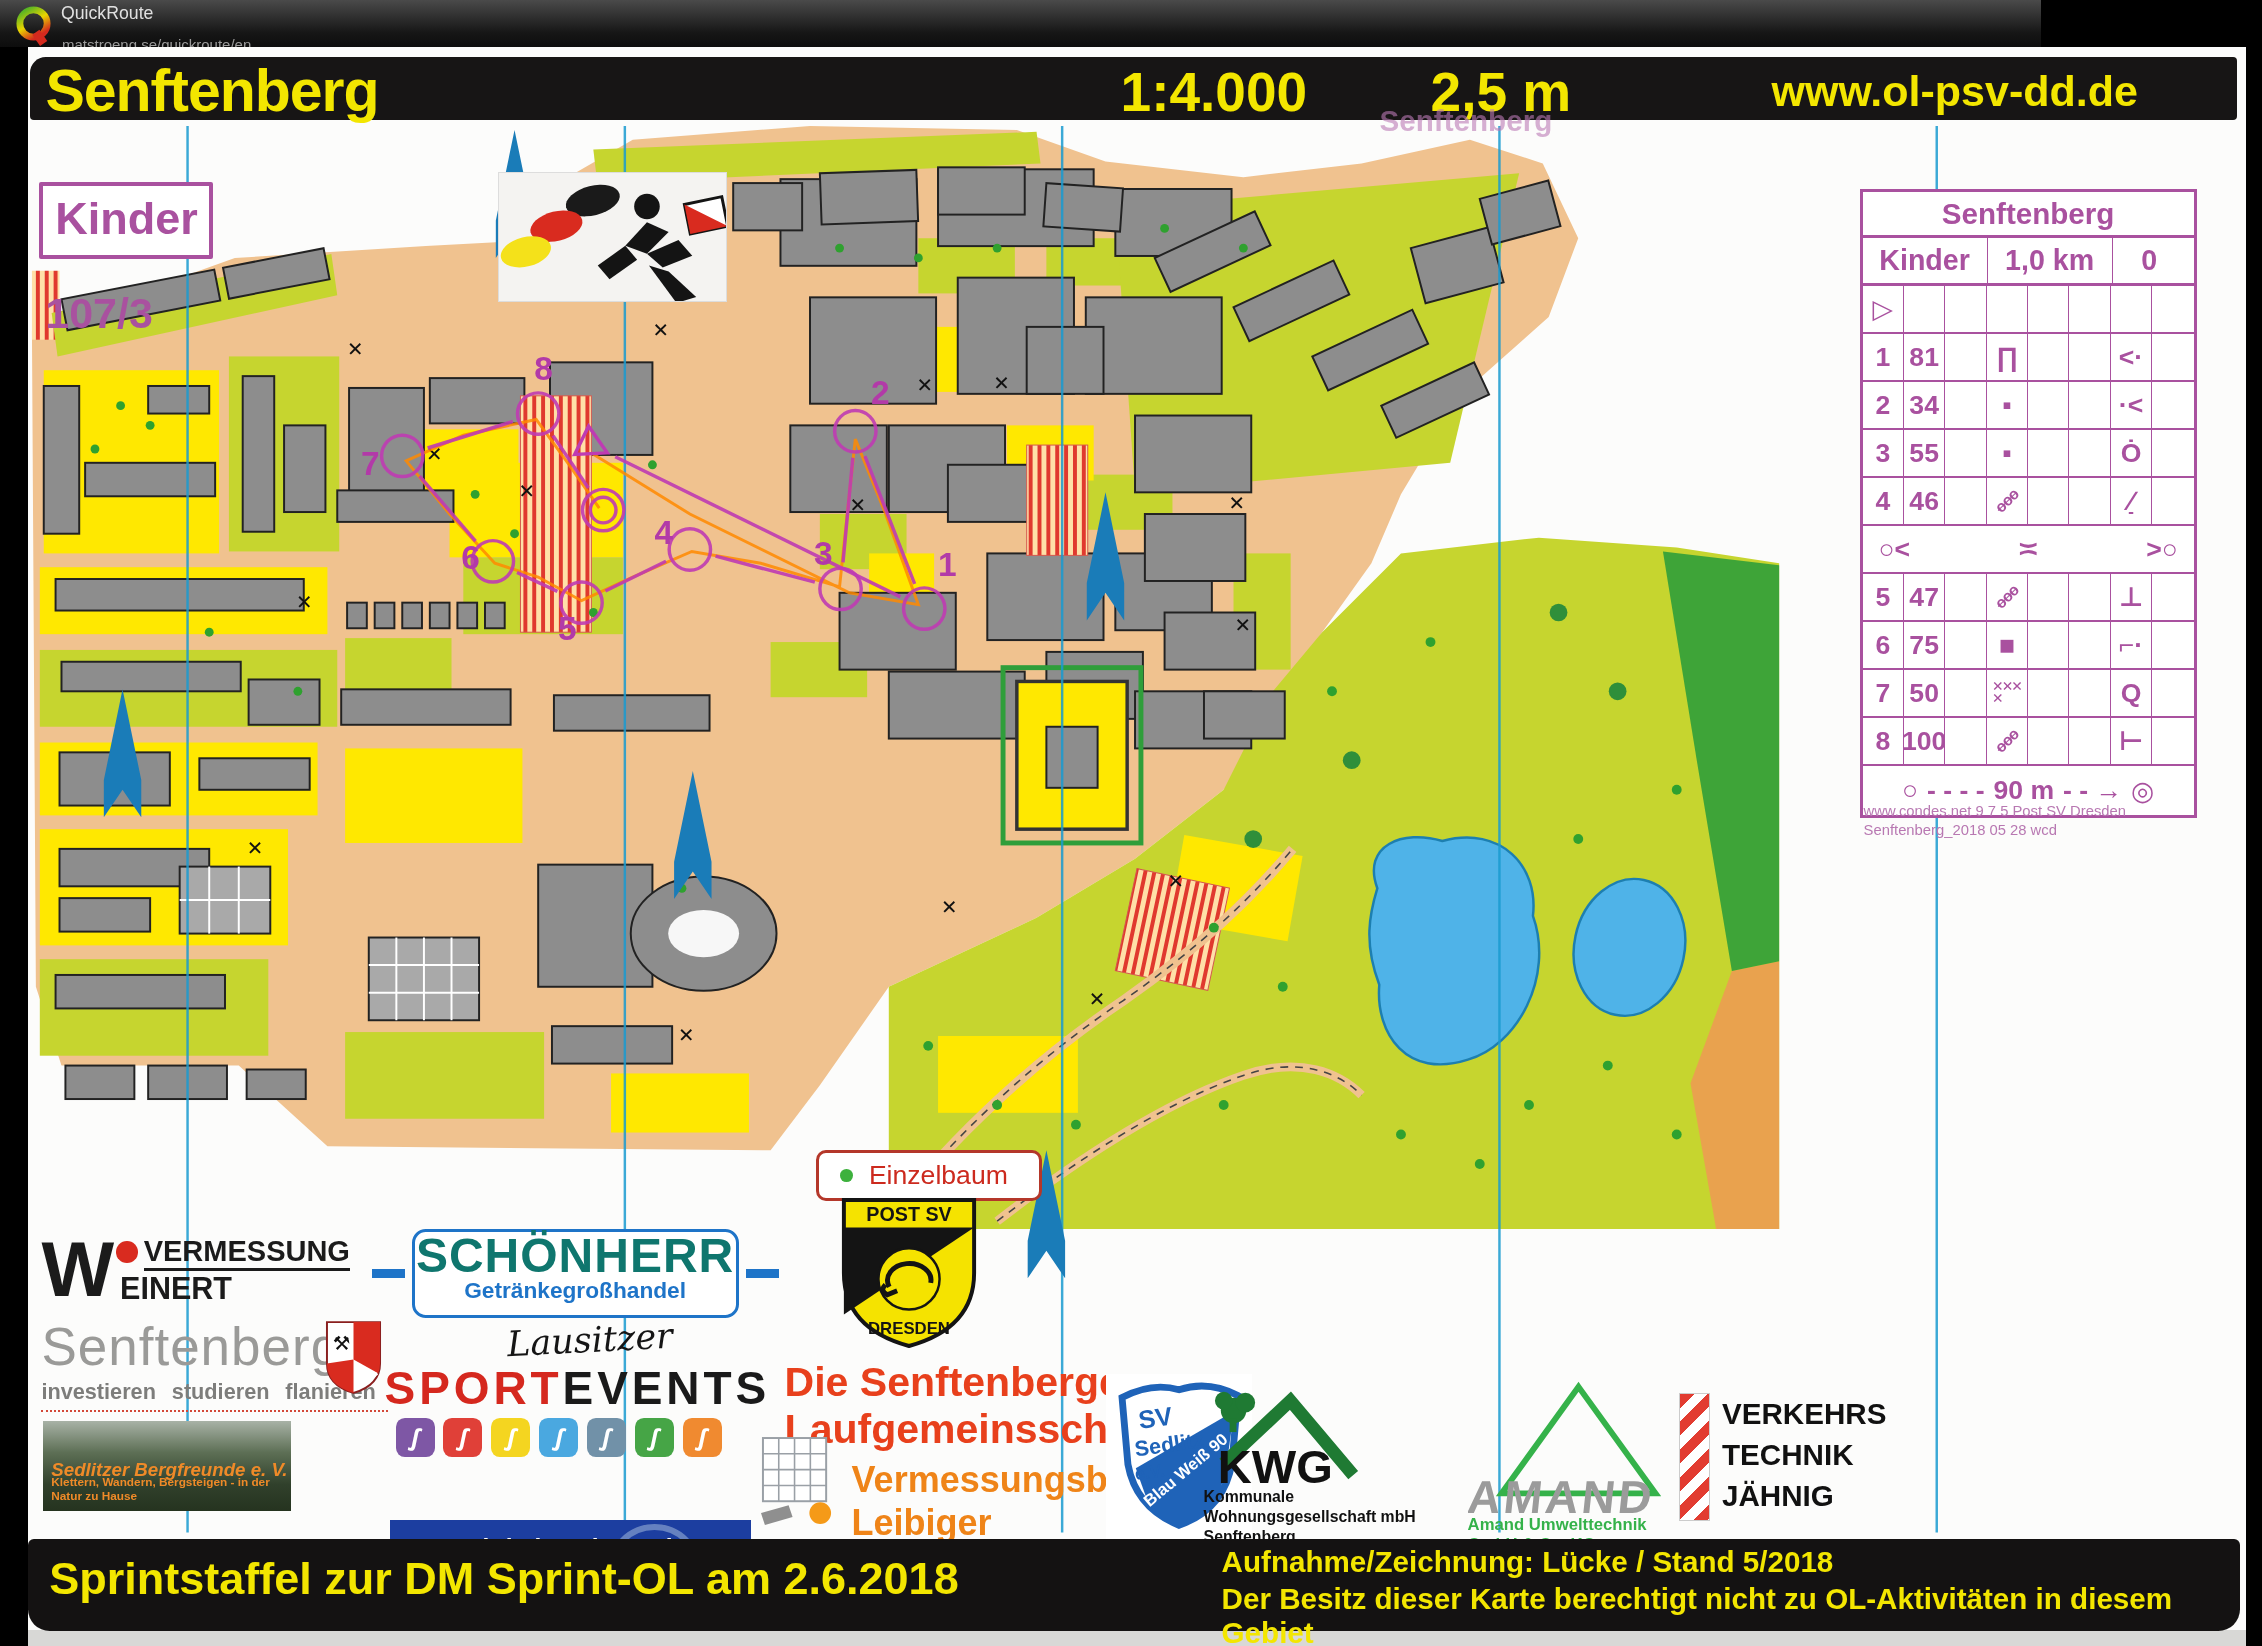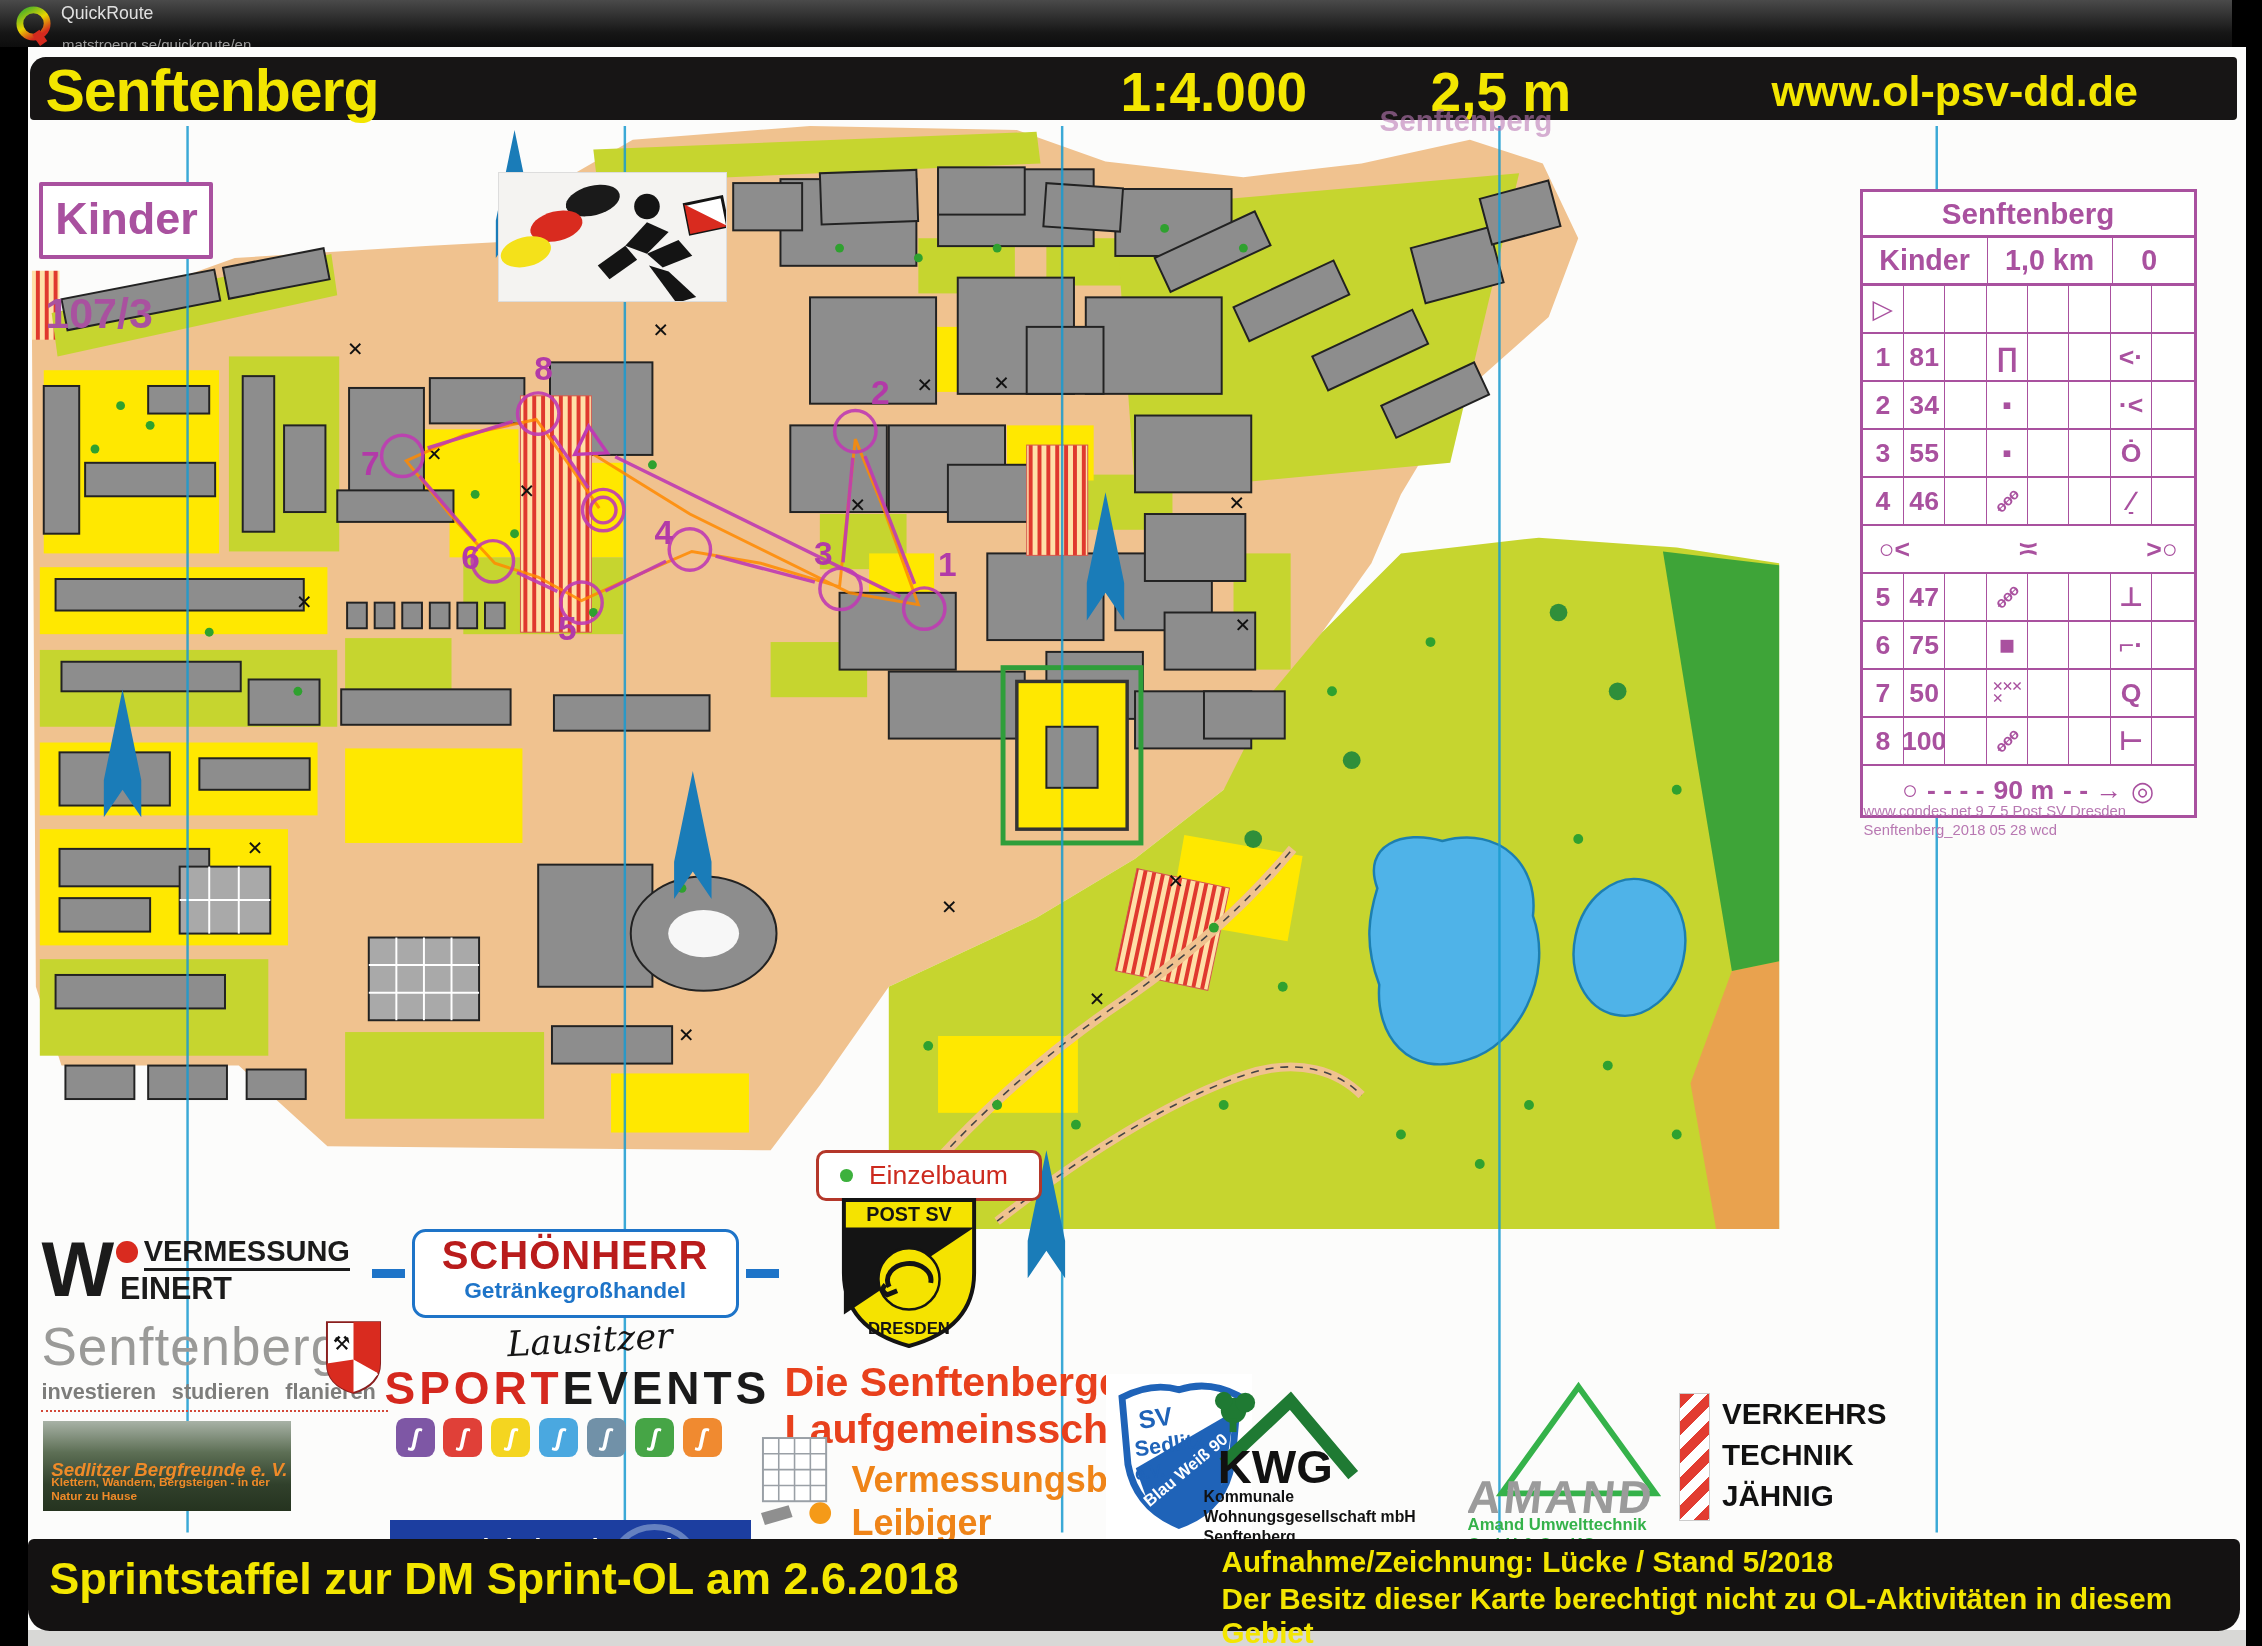--- a/index.html
+++ b/index.html
@@ -1,19 +1,19 @@
 <!DOCTYPE html>
 <html><head>
 <meta charset="utf-8">
 <style>
   html,body{margin:0;padding:0;background:#000;}
   .stage{position:relative;width:2263px;height:1646px;background:#000;overflow:hidden;
          font-family:"Liberation Sans","DejaVu Sans",sans-serif;}
   
-  .qrbar{position:absolute;left:0;top:0;width:2232px;height:47px;
+  .qrbar{position:absolute;left:0;top:0;width:2041px;height:47px;
          background:linear-gradient(#4a4a4a,#161616 70%,#0d0d0d);}
   .qrlogo{position:absolute;left:13.8px;top:3.9px;width:39px;height:43px;}
   .qrtitle{position:absolute;left:61px;top:3px;color:#e0e0e0;font-size:17.7px;}
   .qrver{position:absolute;left:54px;top:23.6px;color:#9b9b9b;font-size:14px;margin-top:48px;}
   .qrurl{position:absolute;left:62px;top:36px;color:#9b9b9b;font-size:15px;}
   
   .page{position:absolute;left:27.6px;top:47px;width:2218px;height:1588px;background:#fcfcfb;}
   .pagestrip{position:absolute;left:27.6px;top:1630px;width:2218px;height:15.8px;background:#d8d8d6;}
   .mapsvg{position:absolute;left:0;top:0;z-index:1;}
   .ovl{position:absolute;z-index:2;}
@@ -66,21 +66,21 @@
   .city{left:13.8px;top:1269px;}
   .city .nm{font-size:53px;color:#9a9a98;letter-spacing:1px;}
   .city .sl{font-size:21.7px;color:#7d7d7b;font-weight:700;word-spacing:9.9px;margin-top:2px;}
   .crest{left:297px;top:1273px;}
   .redline{left:13.8px;top:1363px;width:347px;border-top:2px dotted #d34838;height:0;}
   .photo{left:15.8px;top:1374px;width:248px;height:90px;
          background:linear-gradient(#a8b2a6,#5d6f55 35%,#31412c 70%,#25331f);position:relative;}
   .photo .p1{position:absolute;left:7.9px;bottom:29.6px;color:#ef8a28;font-size:18.7px;font-weight:800;font-style:italic;}
   .photo .p2{position:absolute;left:7.9px;bottom:7.9px;color:#ef8a28;font-size:11.8px;font-weight:700;}
   .schoen{left:384px;top:1182px;width:321px;height:83px;border:3.9px solid #1e74c8;border-radius:13.8px;background:#fff;text-align:center;}
-  .schoen .n{color:#b91c1c;font-size:40px;font-weight:900;letter-spacing:1px;line-height:47px;}
+  .schoen .n{color:#0f766e;font-size:48px;font-weight:900;letter-spacing:1px;line-height:47px;}
   .schoen .s{color:#1e74c8;font-size:22.7px;font-weight:800;line-height:23.6px;}
   .sdash{position:absolute;top:37px;width:33px;height:8.9px;background:#1e74c8;}
   .lausitzer{left:479px;top:1273px;font-family:"DejaVu Serif",serif;font-style:italic;font-size:35px;color:#151515;transform:rotate(-3deg);}
   .sportev{left:357px;top:1314px;font-size:46px;font-weight:900;letter-spacing:3.9px;}
   .sportev .r{color:#d5281e;}
   .sportev .b{color:#1a1a1a;}
   .sporticons{left:368px;top:1371px;display:flex;gap:8.9px;}
   .sporticon{width:39px;height:39px;border-radius:8.9px;display:flex;align-items:center;justify-content:center;
              color:#fff;font-size:25.6px;font-weight:700;transform:rotate(0deg);}
   .sporticon span{display:inline-block;transform:rotate(12deg);}

